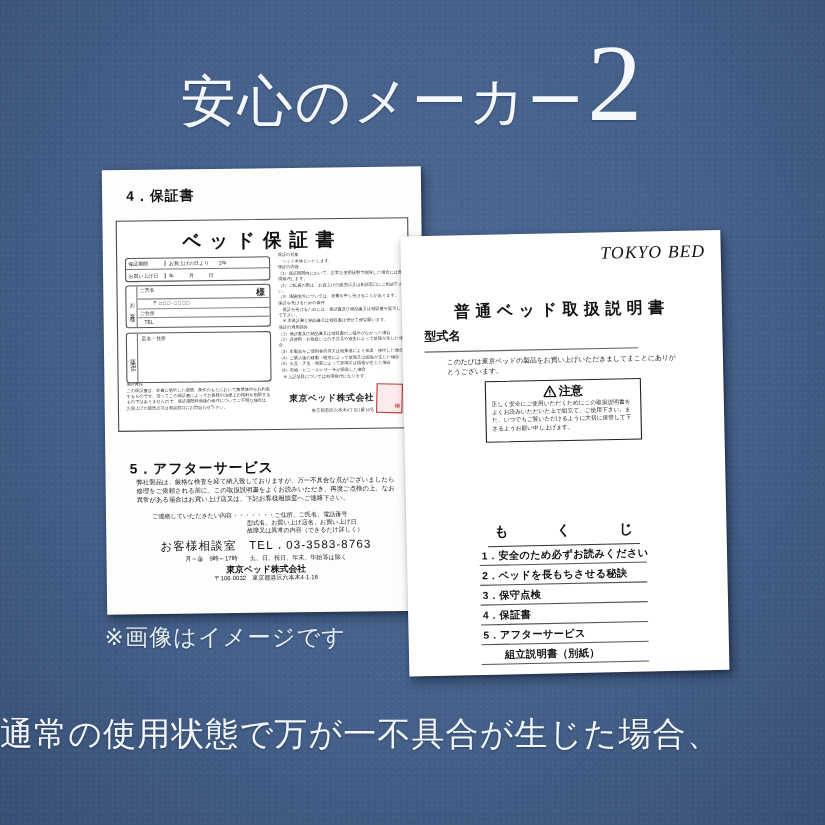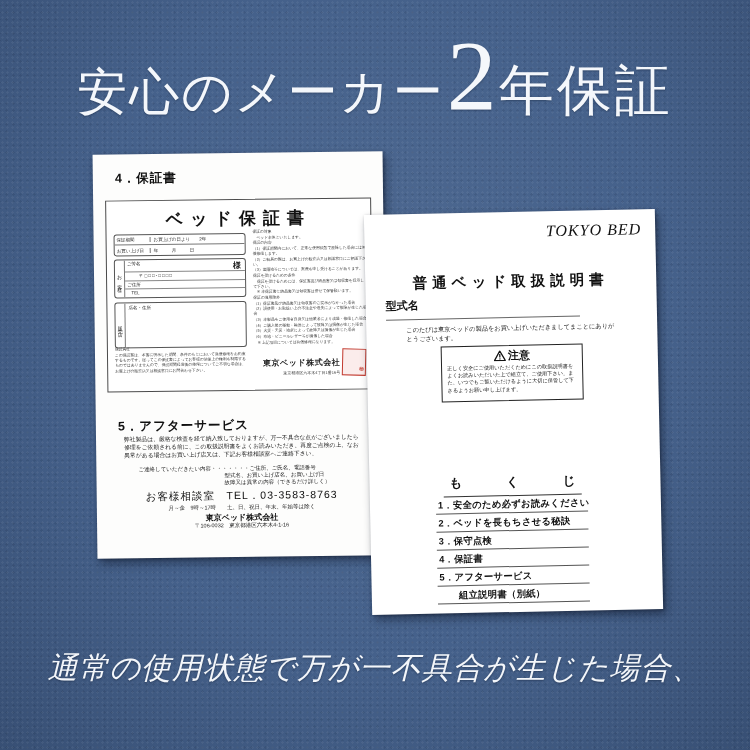--- a/index.html
+++ b/index.html
@@ -129,36 +129,34 @@
     font-size:9.3px; font-weight:bold; color:#111; letter-spacing:0.3px;
     border-bottom:1px solid #555; padding:2.5px 0 1.5px 2px; white-space:nowrap;
   }
 
   
   .image-note {
     position:absolute; left:95px; top:565px; color:#e9eef5;
     font-size:21px; letter-spacing:1px; text-shadow:0 1px 2px rgba(10,20,40,0.4);
   }
   .caption {
-    position:absolute; left:0; right:0; top:648px; text-align:center;
+    position:absolute; left:0; right:0; top:648px; 
     color:#f3f6fa; font-family:"Liberation Serif","DejaVu Serif",serif;
     font-size:30px; line-height:39px; letter-spacing:1px;
     text-shadow:0 1px 2px rgba(10,20,40,0.4);
-    font-style:italic;
   }
 </style>
 </head>
 <body>
 
 <div class="stage">
 
   <div class="headline">
     <span class="t-prefix">安心のメーカー</span>
     <span class="t-big">2</span>
-    <span class="t-suffix">年保証</span>
   </div>
 
   <div class="paper doc-left">
     <div class="sec-heading h4">4．保証書</div>
 
     <div class="cert-box">
       <div class="cert-title">ベッド保証書</div>
 
       <div class="cert-left">
         <div class="mini-table">
@@ -262,18 +260,19 @@
     <div class="toc-list">
         <div class="toc-item">1．安全のため必ずお読みください</div>
         <div class="toc-item">2．ベッドを長もちさせる秘訣</div>
         <div class="toc-item">3．保守点検</div>
         <div class="toc-item">4．保証書</div>
         <div class="toc-item">5．アフターサービス</div>
         <div class="toc-item">　　組立説明書（別紙）</div>
       </div>
   </div>
 
+  <div class="image-note">※画像はイメージです</div>
 
   <div class="caption">
     <div>通常の使用状態で万が一不具合が生じた場合、</div>
   </div>
 
 </div>
 
 </body></html>

